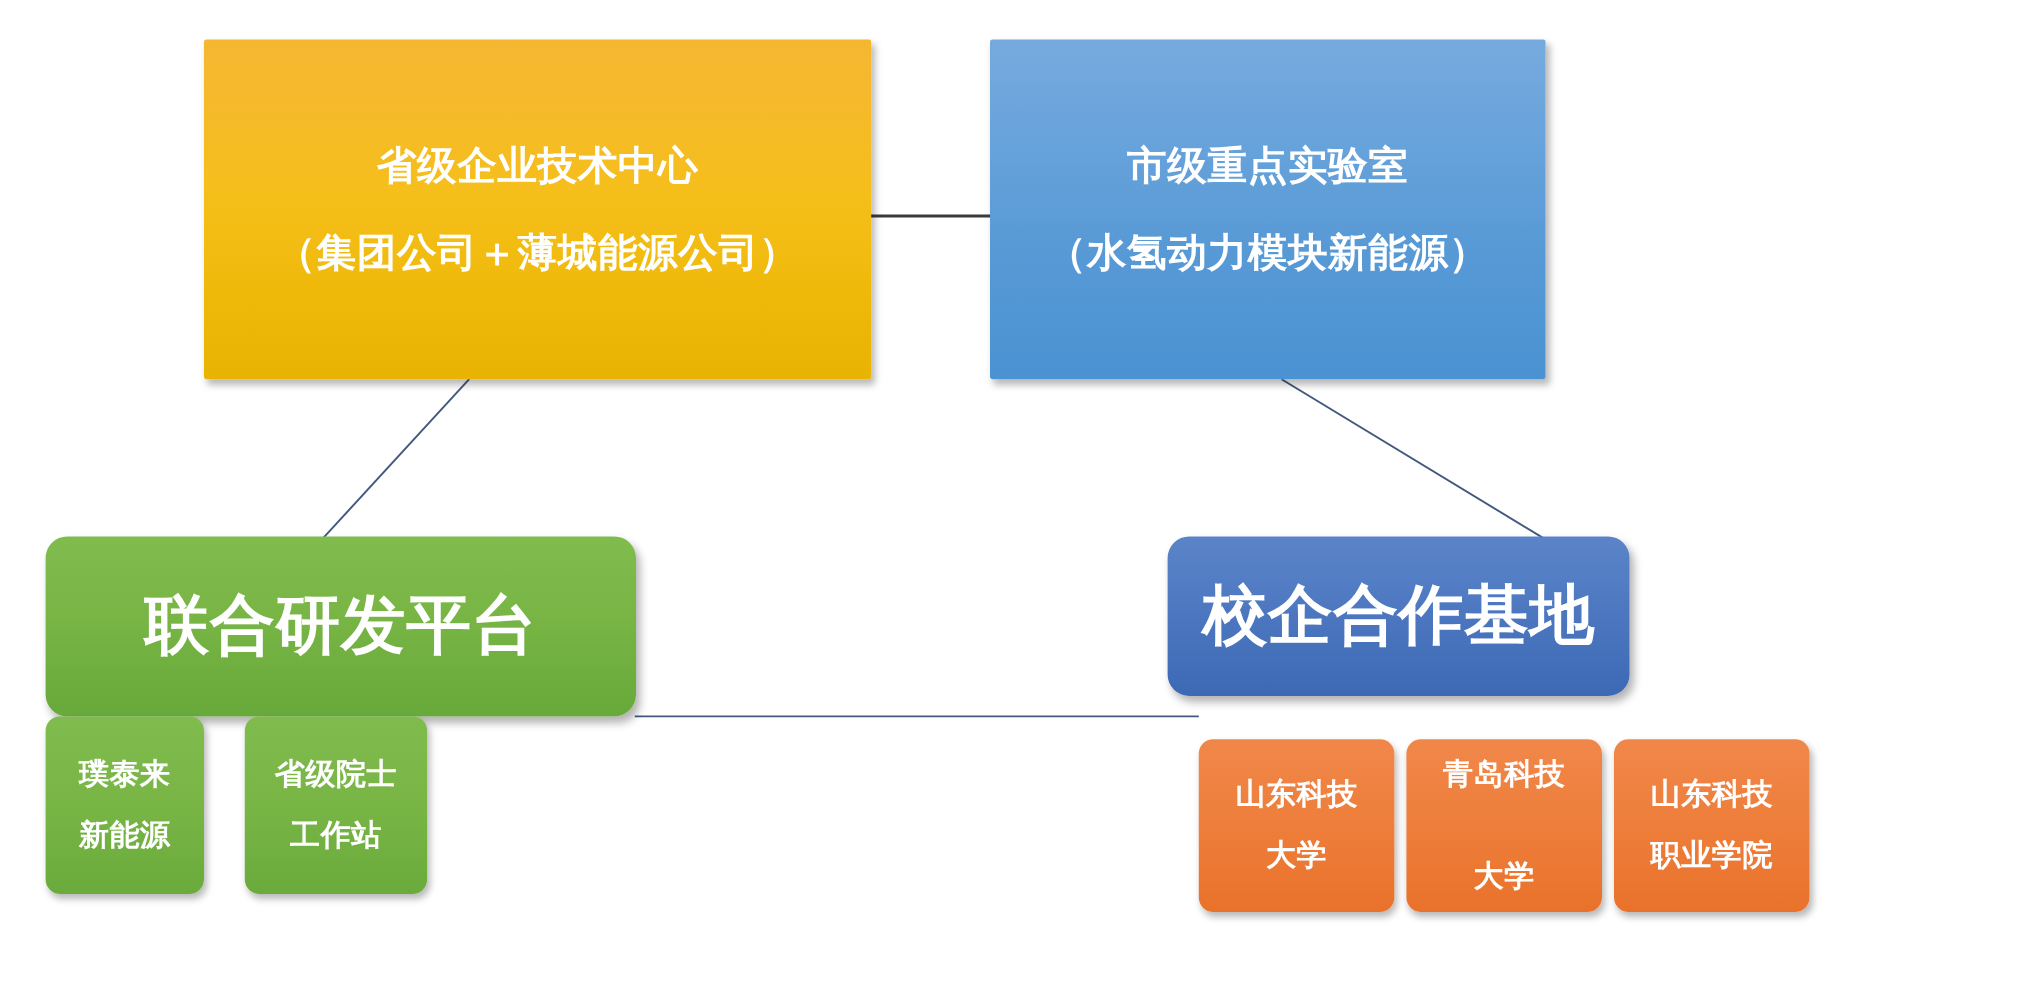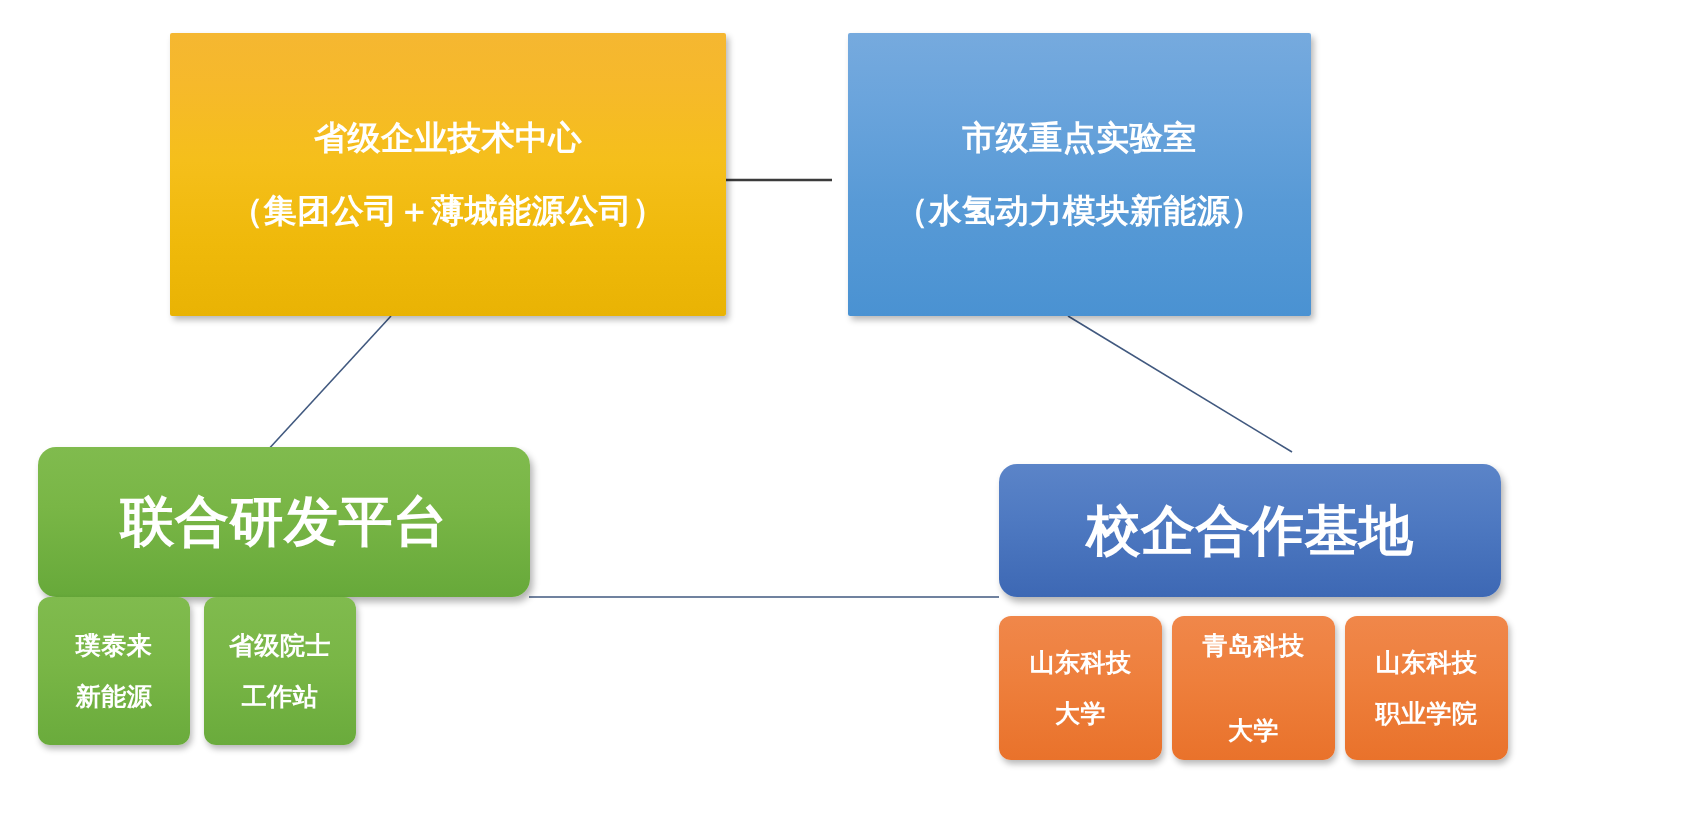--- a/index.html
+++ b/index.html
@@ -103,34 +103,34 @@
     <line x1="1068" y1="316" x2="1292" y2="452" stroke="#41597f" stroke-width="1.6"></line>
 
     <line x1="529" y1="597" x2="999" y2="597" stroke="#41597f" stroke-width="1.6"></line>
   </svg>
 
   <div class="node card-yellow tier-top" style="left:170px; top:33px; width:556px; height:283px;">
     <span class="line">省级企业技术中心</span>
     <span class="line">（集团公司＋薄城能源公司）</span>
   </div>
 
-  <div class="node card-blue tier-top" style="left:848px; top:33px; width:463px; height:283px;">
+  <div class="node card-blue tier-top" style="left:825px; top:33px; width:463px; height:283px;">
     <span class="line">市级重点实验室</span>
     <span class="line">（水氢动力模块新能源）</span>
   </div>
 
   <div class="node card-green tier-mid" style="left:38px; top:447px; width:492px; height:150px;">
     <span class="line">联合研发平台</span>
   </div>
 
-  <div class="node card-navy tier-mid" style="left:999px; top:447px; width:502px; height:133px;margin-top:17px;">
+  <div class="node card-navy tier-mid" style="left:973px; top:447px; width:385px; height:133px;">
     <span class="line">校企合作基地</span>
   </div>
 
-  <div class="node chip-green tier-leaf" style="left:38px; top:597px; width:152px; height:148px;">
+  <div class="node chip-green tier-leaf" style="left:38px; top:597px; width:132px; height:148px;">
     <span class="line">璞泰来</span>
     <span class="line">新能源</span>
   </div>
 
   <div class="node chip-green tier-leaf" style="left:204px; top:597px; width:152px; height:148px;">
     <span class="line">省级院士</span>
     <span class="line">工作站</span>
   </div>
 
 

